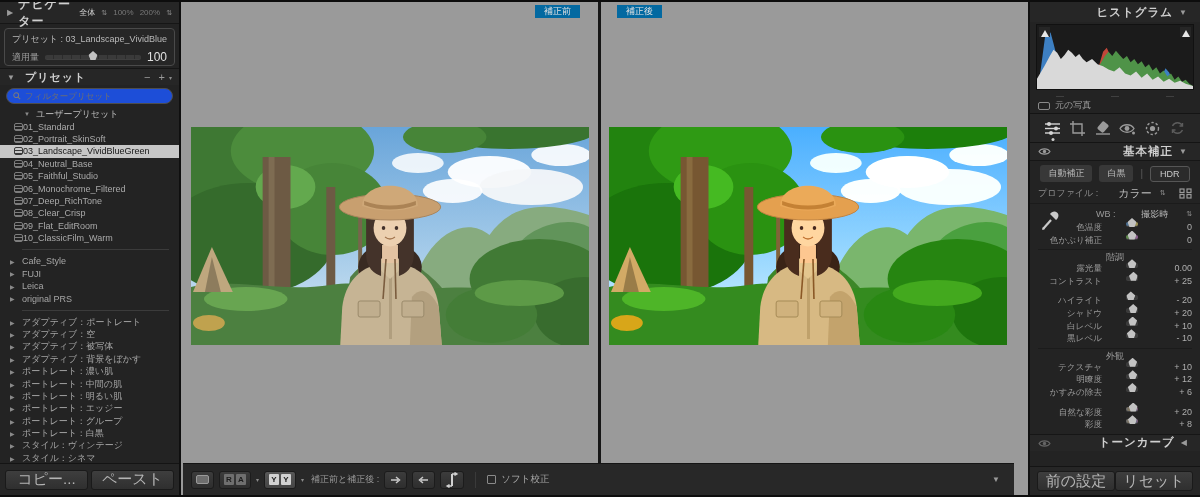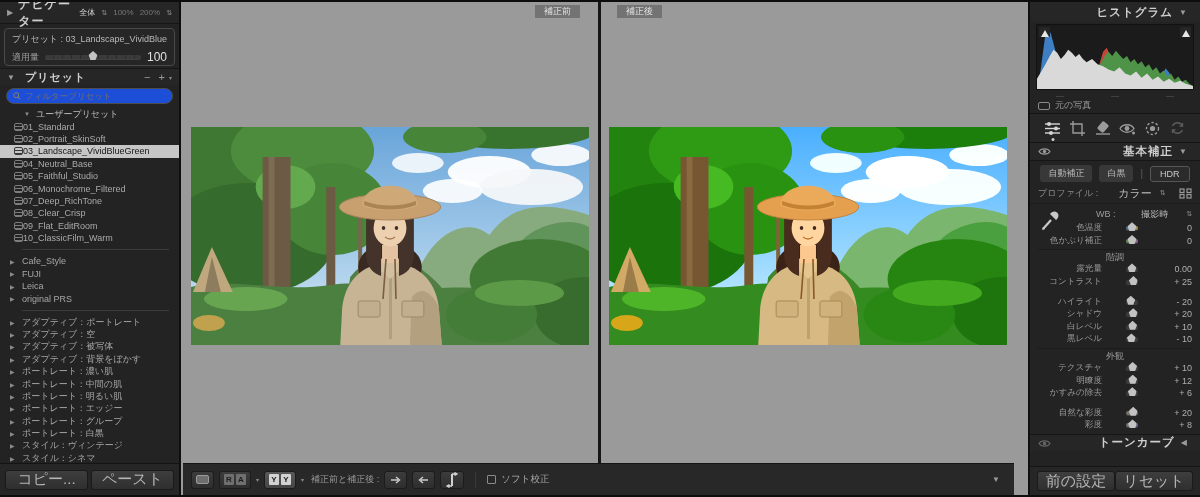--- a/index.html
+++ b/index.html
@@ -55,21 +55,21 @@
   .lp-footer { position:absolute; bottom:0; left:0; right:0; height:32px; background:#262626;
                border-top:1px solid #141414; display:flex; align-items:center; justify-content:space-between; padding:0 5px; }
   .btn { height:20px; border:1px solid #1a1a1a; border-radius:3px; color:#b5b5b5; font-size:15px;
          background:linear-gradient(#3e3e3e,#2f2f2f); display:flex; align-items:center; justify-content:center; }
   .lp-footer .btn { width:83px; }
 
   
   .center { position:absolute; left:183px; top:0; width:831px; height:100%; }
   .canvas { position:absolute; inset:0 0 32px 0; background:#9a9a9a; }
   .pane-divider { position:absolute; left:415px; top:0; width:3px; bottom:0; background:#161616; }
-  .ba-tab { position:absolute; top:3px; height:13px; background:#737373; color:#e3e3e3; font-size:9px;
+  .ba-tab { position:absolute; top:3px; height:13px; background:#0369a1; color:#e3e3e3; font-size:9px;
             display:flex; align-items:center; padding:0 9px; }
   .tab-before { left:352px; }
   .tab-after { left:434px; }
   .photo { position:absolute; top:125px; width:398px; height:218px; display:block; }
   .photo.before { left:8px; filter:saturate(1.0); }
   .photo.after { left:426px; filter:saturate(1.55) contrast(1.07) brightness(1.01); }
 
   .toolbar { position:absolute; left:0; right:0; bottom:0; height:32px; background:#282828;
              border-top:1px solid #151515; display:flex; align-items:center; gap:5px; padding:0 8px; color:#9a9a9a; }
   .tb-btn { height:18px; border:1px solid #1c1c1c; border-radius:3px; background:linear-gradient(#3c3c3c,#2e2e2e);
@@ -120,21 +120,21 @@
   .prof-value { font-size:11px; color:#bdbdbd; margin-left:12px; }
   .grid-icon { margin-left:auto; }
 
   .wb-block { position:relative; padding:3px 0 1px 0; }
   .dropper { position:absolute; left:10px; top:4px; }
   .wb-row { height:14px; display:flex; align-items:center; padding:0 8px; }
   .wb-label { font-size:9px; color:#9a9a9a; margin-left:58px; }
   .wb-value { font-size:9px; color:#bdbdbd; margin-left:auto; margin-right:18px; }
 
   .sliders { padding:0 8px; }
-  .srow { display:flex; align-items:center; height:12.6px; gap:24px; }
+  .srow { display:flex; height:12.6px; gap:24px; }
   .slabel { width:64px; text-align:right; font-size:8.6px; color:#9a9a9a; white-space:nowrap; flex:none; }
   .strack { flex:1; height:4px; position:relative; border-radius:2px; background:#3a3a3a;
             background-image:repeating-linear-gradient(90deg,#0000 0 8px,#2c2c2c 8px 9px); box-shadow:0 1px 0 #3f3f3f; }
   .strack.temp { background-image:linear-gradient(90deg,#45719c,#6e6e6e 45%,#8a8460 70%,#a89a52); }
   .strack.tint { background-image:linear-gradient(90deg,#5d9447,#6e6e6e 50%,#96609a); }
   .strack.vib, .strack.sat { background-image:linear-gradient(90deg,#6e6e6e,#8a7a58 45%,#748a58 60%,#58748a 78%,#8a5878); }
   .sthumb { position:absolute; top:-4px; width:9px; height:9px; background:#c2c2c2; transform:translateX(-50%);
             clip-path:polygon(50% 0,100% 45%,78% 100%,22% 100%,0 45%); }
   .svalue { width:30px; text-align:right; font-size:9px; color:#aeaeae; flex:none; }
   .sheading { text-align:center; font-size:9px; color:#9a9a9a; height:14px; line-height:15px; }

